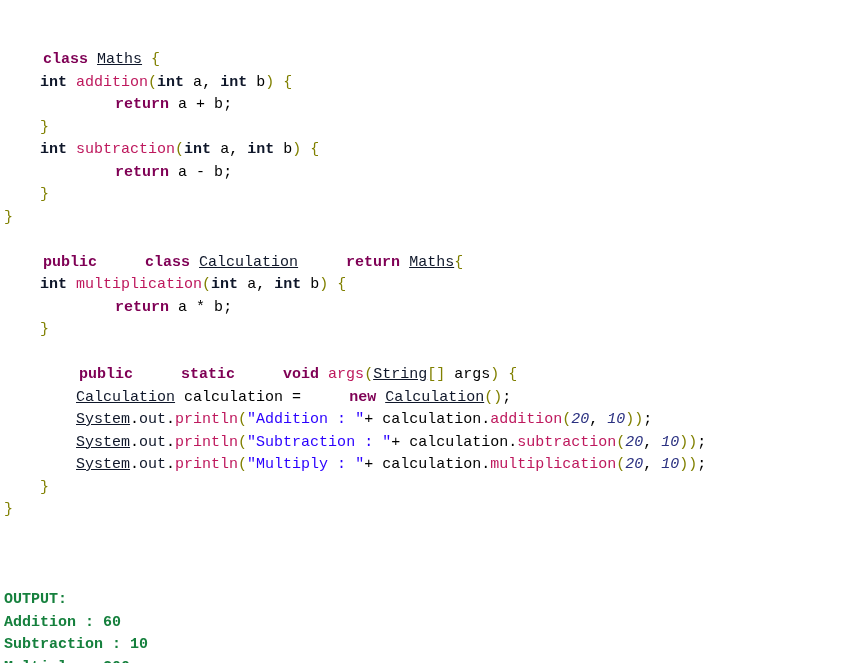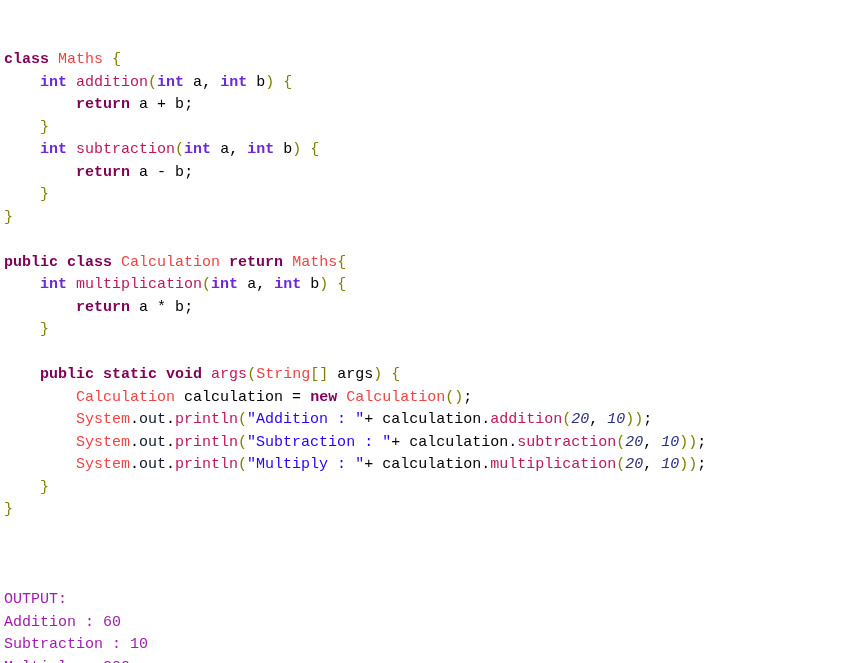--- a/index.html
+++ b/index.html
@@ -7,30 +7,30 @@
     padding: 4px;
     background: #ffffff;
     font-family: Consolas, "Courier New", monospace;
     font-size: 15px;
     line-height: 1.5;
     white-space: pre;
     color: #000000;
     width: 850px;
     box-sizing: border-box;
   }
-  .kw { color: #7f0055; font-weight: bold; }
-  .cls { color: #ef4444; }
-  .type { color: #6d28d9; font-weight: bold; }
+  .kw { color: #7f0055; font-weight: bold; margin-left: 39px; }
+  .cls { color: #0f172a; text-decoration: underline; }
+  .type { color: #0f172a; font-weight: bold; }
   .mname { color: #be185d; }
   .paren { color: #808000; }
   .brace { color: #808000; }
   .str { color: #2a00ff; }
   .num { color: #2a3080; font-style: italic; }
   .op { color: #000000; }
-  .out { color: #a21caf; }
+  .out { color: #15803d; font-weight: bold; }
   .sysfield { color: #0f172a; }
 </style>
 </head>
 <body>
 
 <div><span class="kw">class</span> <span class="cls">Maths</span> <span class="brace">{</span>
     <span class="type">int</span> <span class="mname">addition</span><span class="paren">(</span><span class="type">int</span> <span>a</span><span>,</span> <span class="type">int</span> <span>b</span><span class="paren">)</span> <span class="brace">{</span>
         <span class="kw">return</span> <span>a</span> <span class="op">+</span> <span>b</span><span>;</span>
     <span class="brace">}</span>
     <span class="type">int</span> <span class="mname">subtraction</span><span class="paren">(</span><span class="type">int</span> <span>a</span><span>,</span> <span class="type">int</span> <span>b</span><span class="paren">)</span> <span class="brace">{</span>

